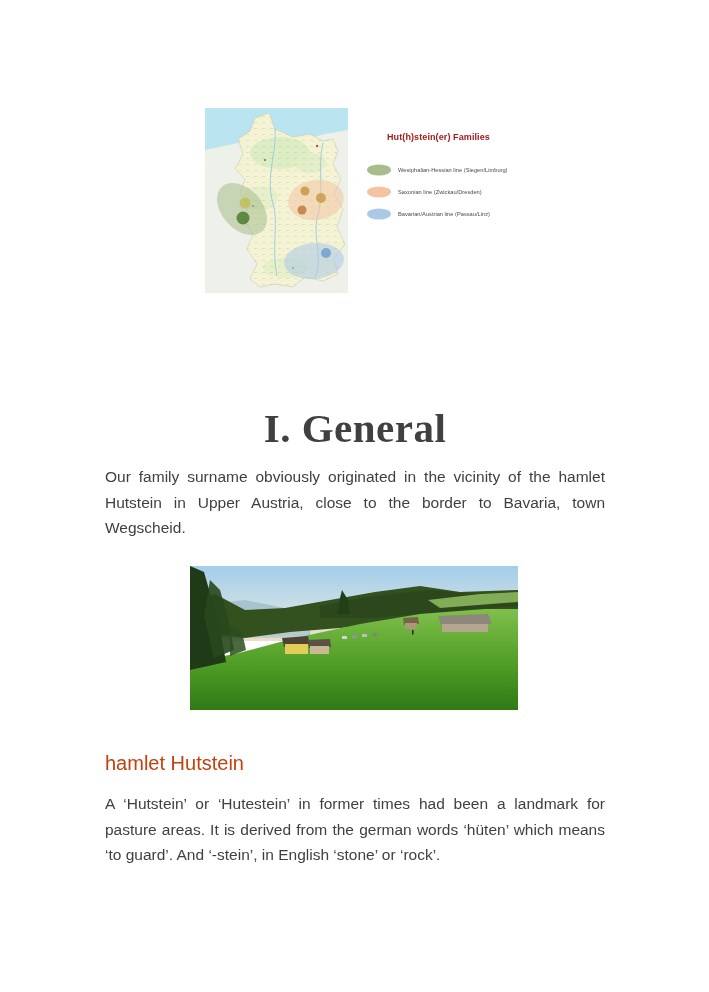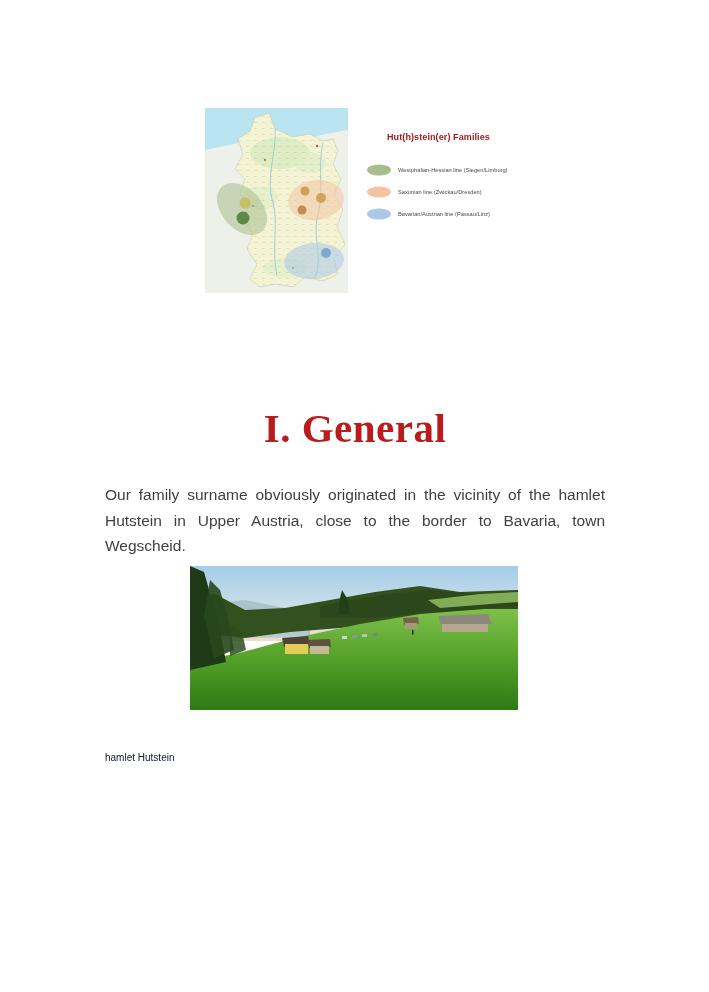--- a/index.html
+++ b/index.html
@@ -24,34 +24,34 @@
   }
   .legend-rows{margin-top:22px;}
   .legend-row{display:flex;align-items:center;height:12px;margin-bottom:10px;}
   .legend-swatch{width:26px;height:12px;flex:0 0 26px;margin-left:6px;}
   .legend-label{
     margin-left:6px;font-size:6px;color:#4a4a4a;white-space:nowrap;
     transform:scale(0.95);transform-origin:left center;
   }
   
   .caption{left:105px;top:306px;font-size:15.5px;color:#3f3f3f;}
-  .caption2{left:105px;top:724px;font-size:10px;color:#0f172a;}
+  .caption2{left:105px;top:724px;font-size:20px;color:#c2410c;}
   .main-heading{
     left:105px;top:376px;width:500px;
     text-align:center;
     font-family:"Liberation Serif","DejaVu Serif",serif;
-    font-weight:bold;font-size:41px;color:#b91c1c;
+    font-weight:bold;font-size:41px;color:#404040;
     letter-spacing:0.5px;
   }
   .body-par{
     left:105px;width:500px;
     font-size:15.5px;line-height:25.5px;
     text-align:justify;color:#3f3f3f;
   }
-  .p1{top:454px;}
+  .p1{top:436px;}
   .p2{top:763px;}
   .p3{top:851px;}
   
   .photo{left:190px;top:538px;width:328px;height:144px;}
   
   .page-number{
     left:0;top:941px;width:709px;text-align:center;
     font-family:"Liberation Serif","DejaVu Serif",serif;
     font-size:12px;color:#5a5a5a;
   }
@@ -193,16 +193,17 @@
 
       <path d="M0,0 L14,6 L22,34 L30,64 L36,96 L0,104 Z" fill="#1e3a16"></path>
       <path d="M20,14 L30,24 L38,52 L44,84 L24,92 L14,50 Z" fill="#27481c" opacity="0.9"></path>
       <path d="M40,60 L52,66 L56,84 L40,90 Z" fill="#2c4d1e" opacity="0.85"></path>
       <path d="M152,24 L158,34 L160,48 L148,48 L150,32 Z" fill="#20401a"></path>
     </svg>
   </div>
 
   <div class="abs caption2">hamlet Hutstein</div>
 
+  <div class="abs body-par p2">A ‘Hutstein’ or ‘Hutestein’ in former times had been a landmark for pasture areas. It is derived from the german words ‘hüten’ which means ‘to guard’. And ‘-stein’, in English ‘stone’ or ‘rock’.</div>
 
 
 
 </div>
 
 </body></html>

